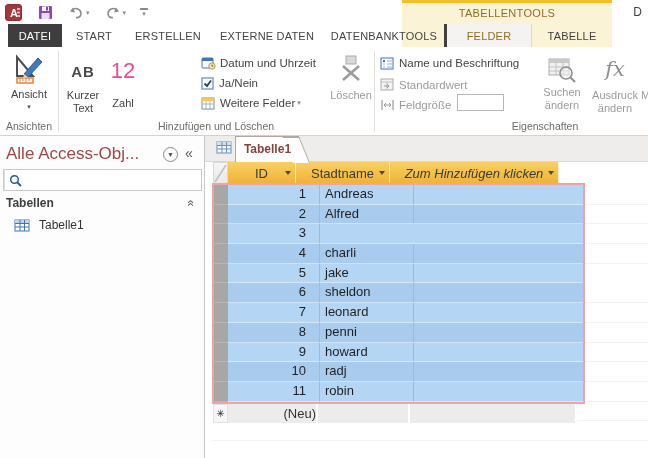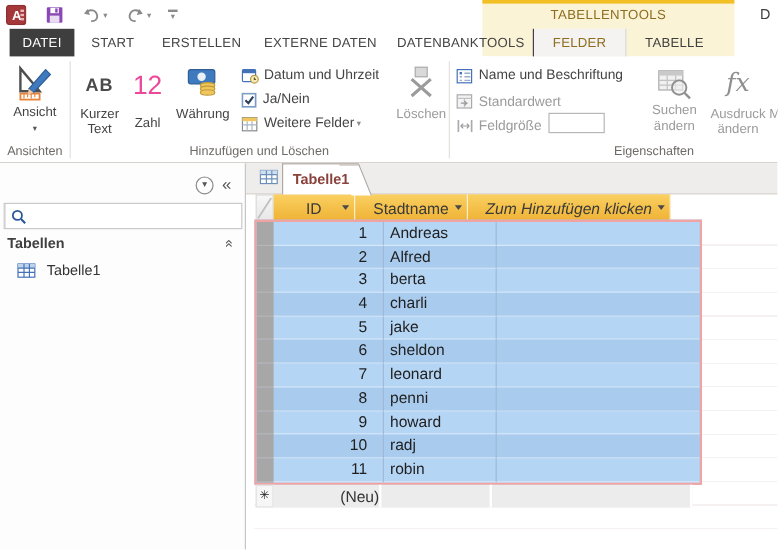--- a/index.html
+++ b/index.html
@@ -14,21 +14,21 @@
   .qat { position:absolute; top:4px; display:flex; align-items:center; }
   .qat-btn { margin-right:9px; display:flex; align-items:center; }
   .caret { font-size:7px; color:#8a8a8a; margin-left:2px; }
   #win-title { position:absolute; right:6px; top:5px; font-size:12px; color:#3f3f3f; }
 
   
   #tabrow { position:absolute; left:0; top:24px; width:648px; height:23px; display:flex; align-items:stretch; }
   .rtab { font-size:11px; letter-spacing:.2px; color:#444; display:flex; align-items:center; justify-content:center; white-space:nowrap; z-index:2; }
   .rtab.file { background:#3E3E3E; color:#fff; width:54px; margin-left:8px; }
   .rtab.start { width:64px; } .rtab.erstellen { width:84px; } .rtab.extern { width:114px; } .rtab.dbtools { width:120px; }
-  .rtab.felder { width:78px; background:#F4F3F1; color:#8E6E1E; border-left:1px solid #404040; border-right:1px solid #DDD8D2; }
+  .rtab.felder { width:88px; background:#F4F3F1; color:#8E6E1E; border-left:3px solid #404040; border-right:1px solid #DDD8D2; }
   .rtab.tabelle { width:80px; color:#3f3f3f; }
 
   
   #ribbon { position:absolute; left:0; top:47px; width:648px; height:89px; background:#fff; border-bottom:1px solid #D5D1CD; }
   .vsep { position:absolute; top:4px; width:1px; height:81px; background:#E4E1DD; }
   .grp-label { position:absolute; bottom:3px; font-size:10.5px; color:#6E6B67; text-align:center; }
   .bigbtn { position:absolute; top:4px; height:78px; text-align:center; font-size:11px; color:#444; }
   .bigbtn .blabel { margin-top:2px; line-height:13px; }
   .bigbtn.disabled, .disabled { color:#9B9B9B; }
   .glyph-ab { font-size:15px; font-weight:bold; color:#4A4A4A; padding-top:12px; letter-spacing:1px; }
@@ -165,30 +165,20 @@
   <div class="vsep" style="left:58px;"></div>
 
   <div class="bigbtn" style="left:61px; width:44px;">
     <div class="glyph-ab">AB</div>
     <div class="blabel twolines" style="margin-top:9px;">Kurzer Text</div>
   </div>
   <div class="bigbtn" style="left:106px; width:34px;">
     <div class="glyph-12">12</div>
     <div class="blabel" style="margin-top:13px;">Zahl</div>
   </div>
-  <div class="bigbtn" style="left:141px; width:56px;">
-    <svg class="icon-svg" width="28" height="26" style="margin:5px auto 0;">
-      <rect x="2" y="2" width="22" height="12" rx="2" fill="#3F79BE" stroke="#2F5E96"></rect>
-      <circle cx="13" cy="8" r="3.5" fill="#E9F0F8"></circle>
-      <ellipse cx="18" cy="15" rx="6" ry="2.2" fill="#EFC75E" stroke="#C49A33"></ellipse>
-      <ellipse cx="18" cy="18" rx="6" ry="2.2" fill="#EFC75E" stroke="#C49A33"></ellipse>
-      <ellipse cx="18" cy="21" rx="6" ry="2.2" fill="#EFC75E" stroke="#C49A33"></ellipse>
-    </svg>
-    <div class="blabel" style="margin-top:7px;">Währung</div>
-  </div>
 
   <div class="smallrow" style="left:201px; top:8px;">
     <span class="ic">
       <svg class="icon-svg" width="15" height="14">
           <rect x="1" y="2" width="11" height="10" rx="1" fill="#fff" stroke="#4472B8"></rect>
           <rect x="1" y="2" width="11" height="3" fill="#4472B8"></rect>
           <circle cx="11" cy="10" r="3.2" fill="#F6E8B8" stroke="#B59B43"></circle>
           <path d="M11 8.5 v1.7 h1.3" stroke="#6b5a1e" fill="none"></path>
         </svg>
     </span>
@@ -272,20 +262,21 @@
   </div>
   <div class="bigbtn disabled" style="left:641px; width:40px; text-align:left;">
     <div class="blabel" style="margin-top:38px;">Me</div>
   </div>
   <div class="grp-label" style="left:480px; width:130px;">Eigenschaften</div>
 </div>
 
 <div id="main">
 
   <div id="nav">
+    <div id="nav-title">Alle Access-Obj...</div>
     <div id="nav-title-menu">▼</div>
     <div id="nav-shutter">«</div>
     <div id="nav-search">
       <span class="mag">
         <svg class="icon-svg" width="13" height="13">
             <circle cx="5.5" cy="5.5" r="3.8" fill="none" stroke="#2B579A" stroke-width="1.5"></circle>
             <path d="M8.5 8.5 L12 12" stroke="#2B579A" stroke-width="1.8"></path>
           </svg>
       </span>
     </div>
@@ -351,21 +342,20 @@
           </div>
           <div class="drow">
             <div class="dsel"></div>
             <div class="dcell id">2</div>
             <div class="dcell nm">Alfred</div>
             <div class="dcell fill"></div>
           </div>
           <div class="drow alt">
             <div class="dsel"></div>
             <div class="dcell id">3</div>
-            <div class="dcell nm">berta</div>
             <div class="dcell fill"></div>
           </div>
           <div class="drow">
             <div class="dsel"></div>
             <div class="dcell id">4</div>
             <div class="dcell nm">charli</div>
             <div class="dcell fill"></div>
           </div>
           <div class="drow alt">
             <div class="dsel"></div>

